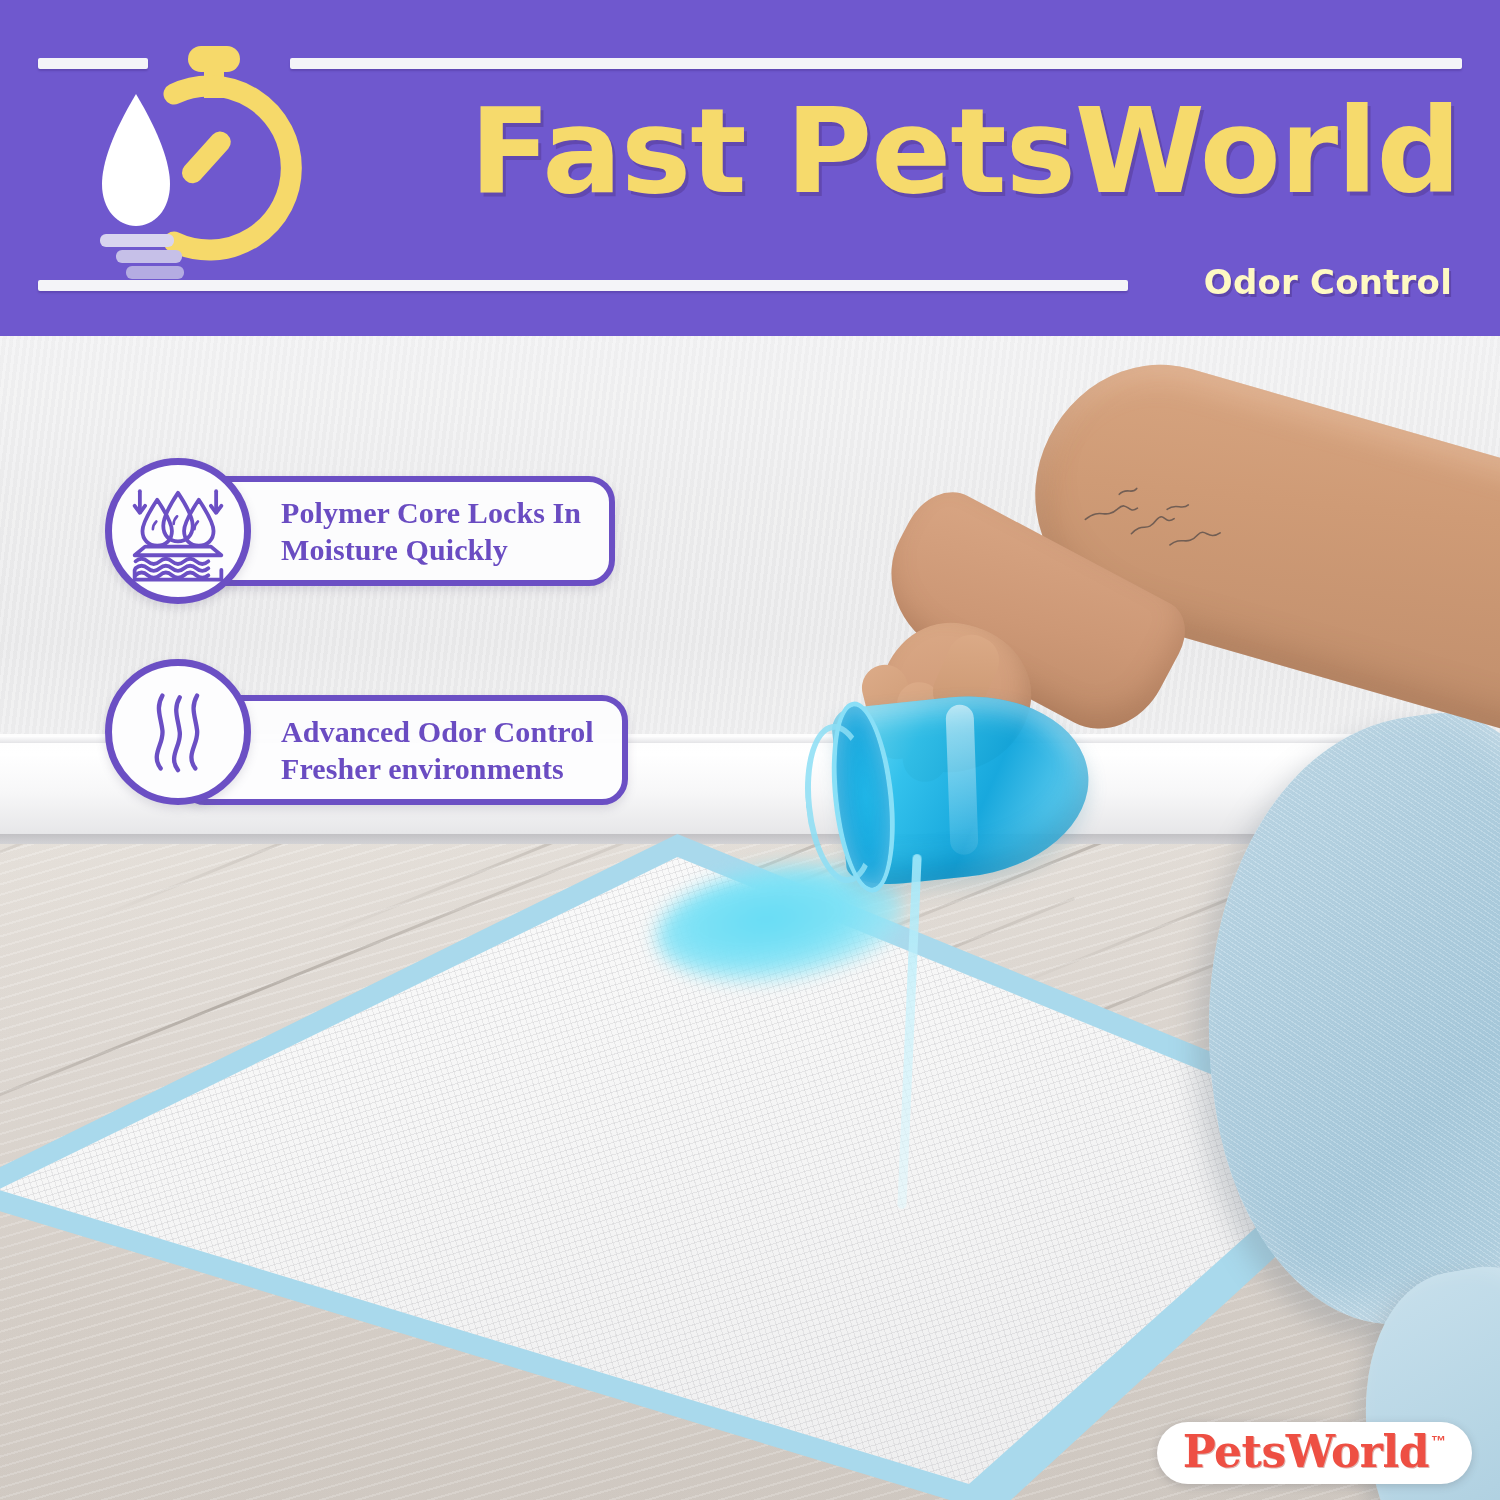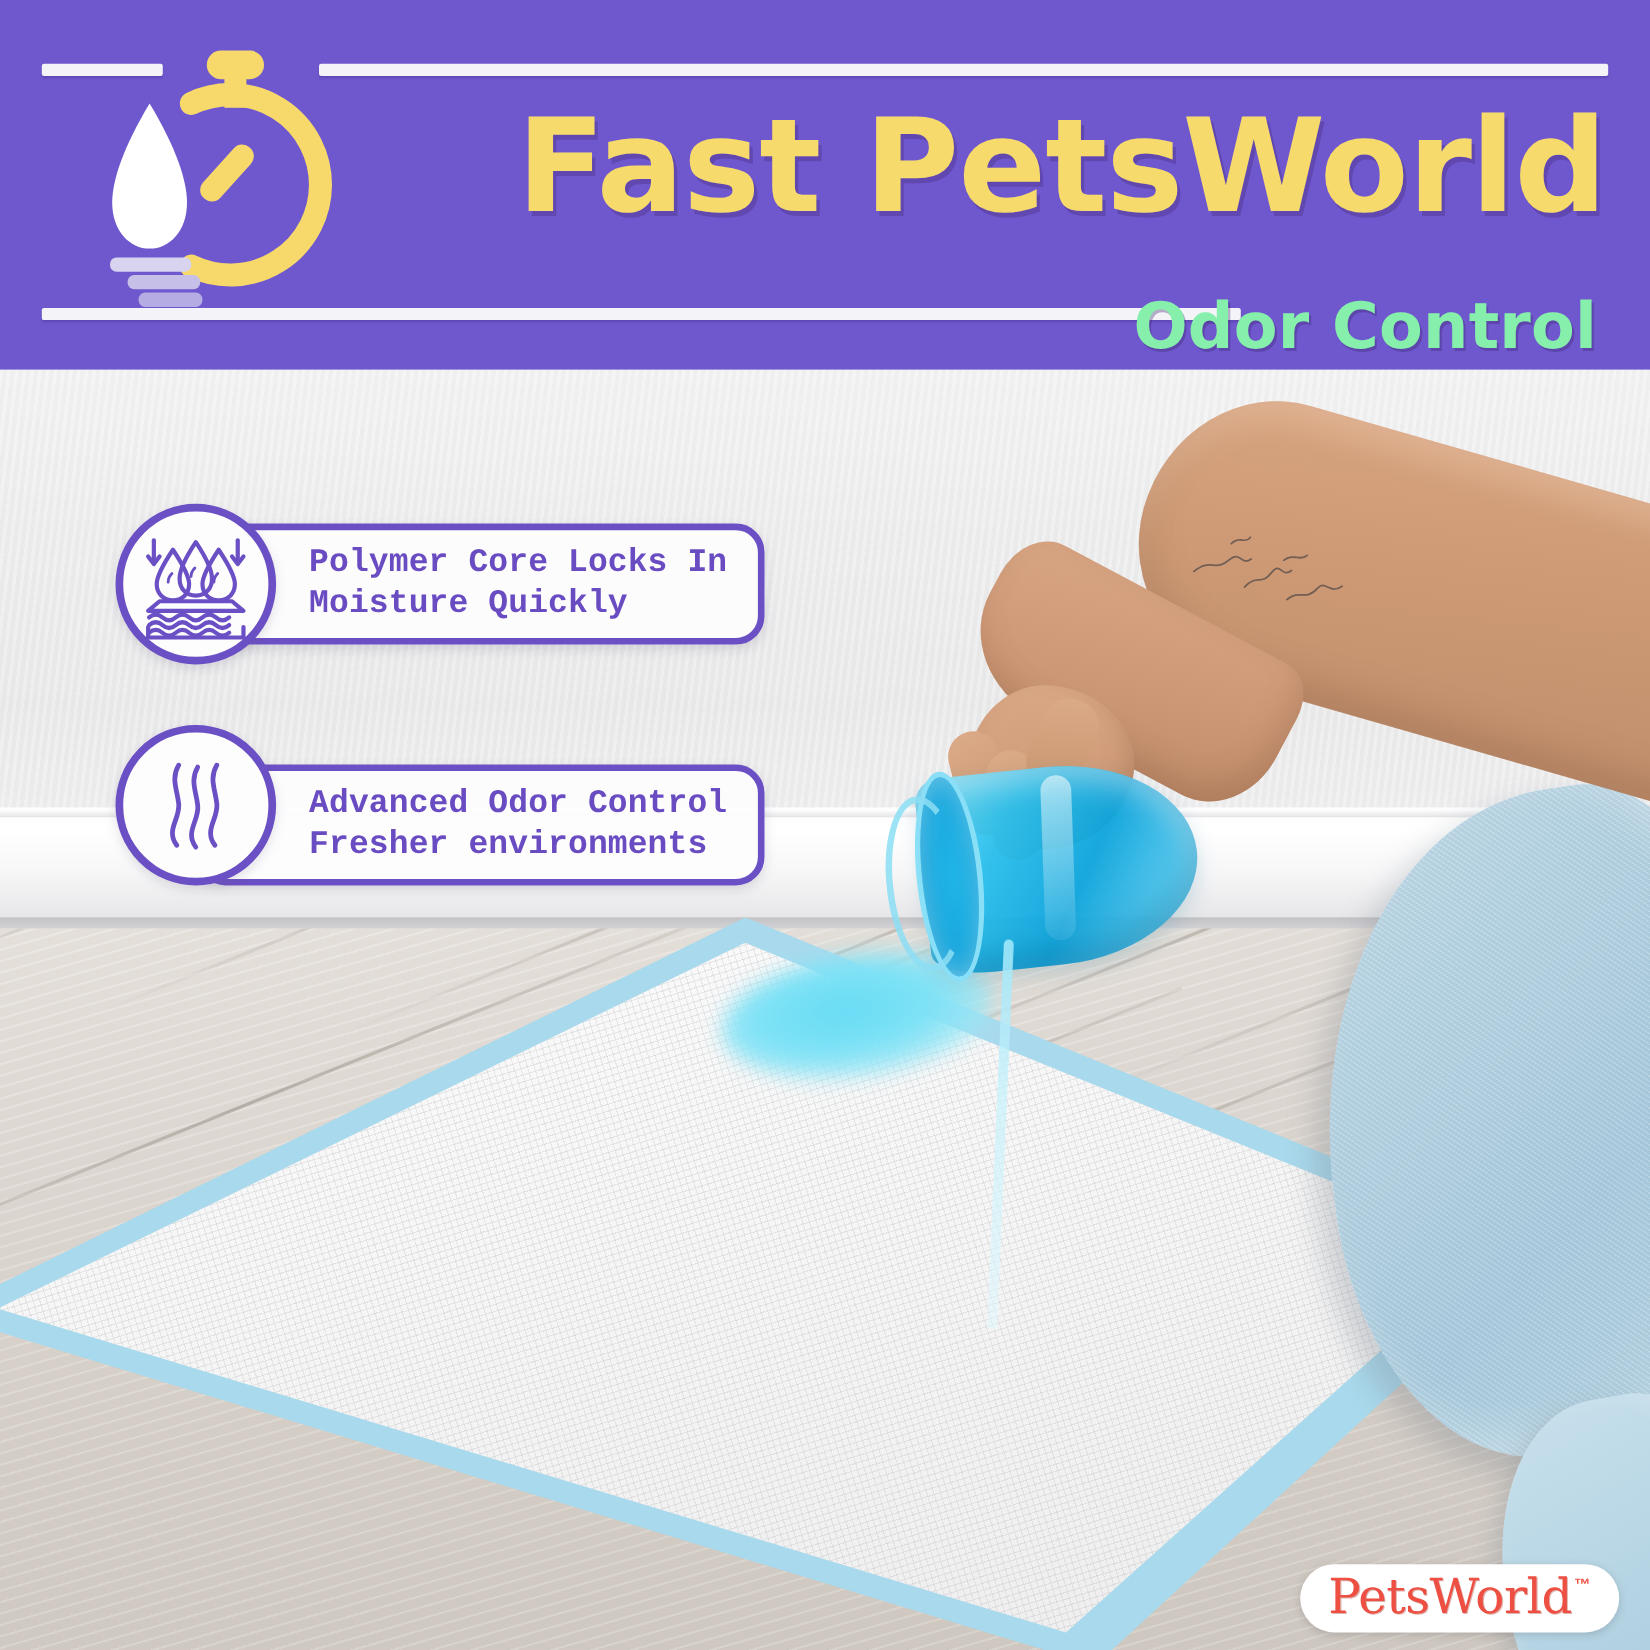--- a/index.html
+++ b/index.html
@@ -35,21 +35,21 @@
     position:absolute; left:380px; top:92px; width:1080px;
     text-align:right;
     font-size:118px; line-height:1.0; font-weight:bold;
     color:#f6da6c;
     letter-spacing:-1px;
     text-shadow:3px 4px 0 rgba(70,40,120,.34);
     font-family:"DejaVu Sans", sans-serif;
   }
   .subtitle {
     position:absolute; right:48px; top:262px;
-    font-size:58px; font-weight:bold; color:#86efac;
+    font-size:34px; font-weight:bold; color:#fef9c3;
     letter-spacing:.2px;
     text-shadow:2px 3px 0 rgba(60,35,110,.35);
     font-family:"DejaVu Sans", sans-serif;
   }
 
   
   .scene { position:absolute; left:0; top:334px; width:1500px; height:1166px; overflow:hidden; }
 
   
   .wall {
@@ -224,21 +224,21 @@
     background:rgba(253,253,254,.93);
     display:flex; align-items:center;
     padding:12px 28px 12px 96px;
     box-shadow:0 4px 10px rgba(100,95,120,.18);
   }
   .callout-pill p {
     color:#6a4cc2;
     font-size:30px;
     line-height:1.24;
     font-weight:bold;
-    font-family:Liberation Mono, monospace;
+    font-family:Liberation Serif, serif;
     white-space:pre-line;
     letter-spacing:.1px;
   }
   .callout-circle {
     position:relative; z-index:2;
     width:146px; height:146px; flex:0 0 146px;
     border:7px solid #6b4fc4;
     border-radius:50%;
     background:#fdfdfe;
     display:flex; align-items:center; justify-content:center;
@@ -250,21 +250,21 @@
     position:absolute; right:28px; bottom:16px;
     background:#ffffff;
     border-radius:34px;
     padding:8px 26px 10px 26px;
     display:flex; align-items:flex-start;
     box-shadow:0 2px 8px rgba(60,60,70,.22);
     z-index:50;
   }
   .brand-name {
     font-family:"DejaVu Serif", serif;
-    font-weight:normal;
+    font-weight:bold;
     font-size:44px;
     color:#ee4f43;
     letter-spacing:-.5px;
     line-height:1;
     text-shadow:1px 1px 0 rgba(160,40,30,.35);
   }
   .brand-tm {
     font-family:"Liberation Sans", sans-serif;
     font-size:15px; font-weight:bold; color:#ee4f43;
     margin-left:2px; margin-top:2px;

